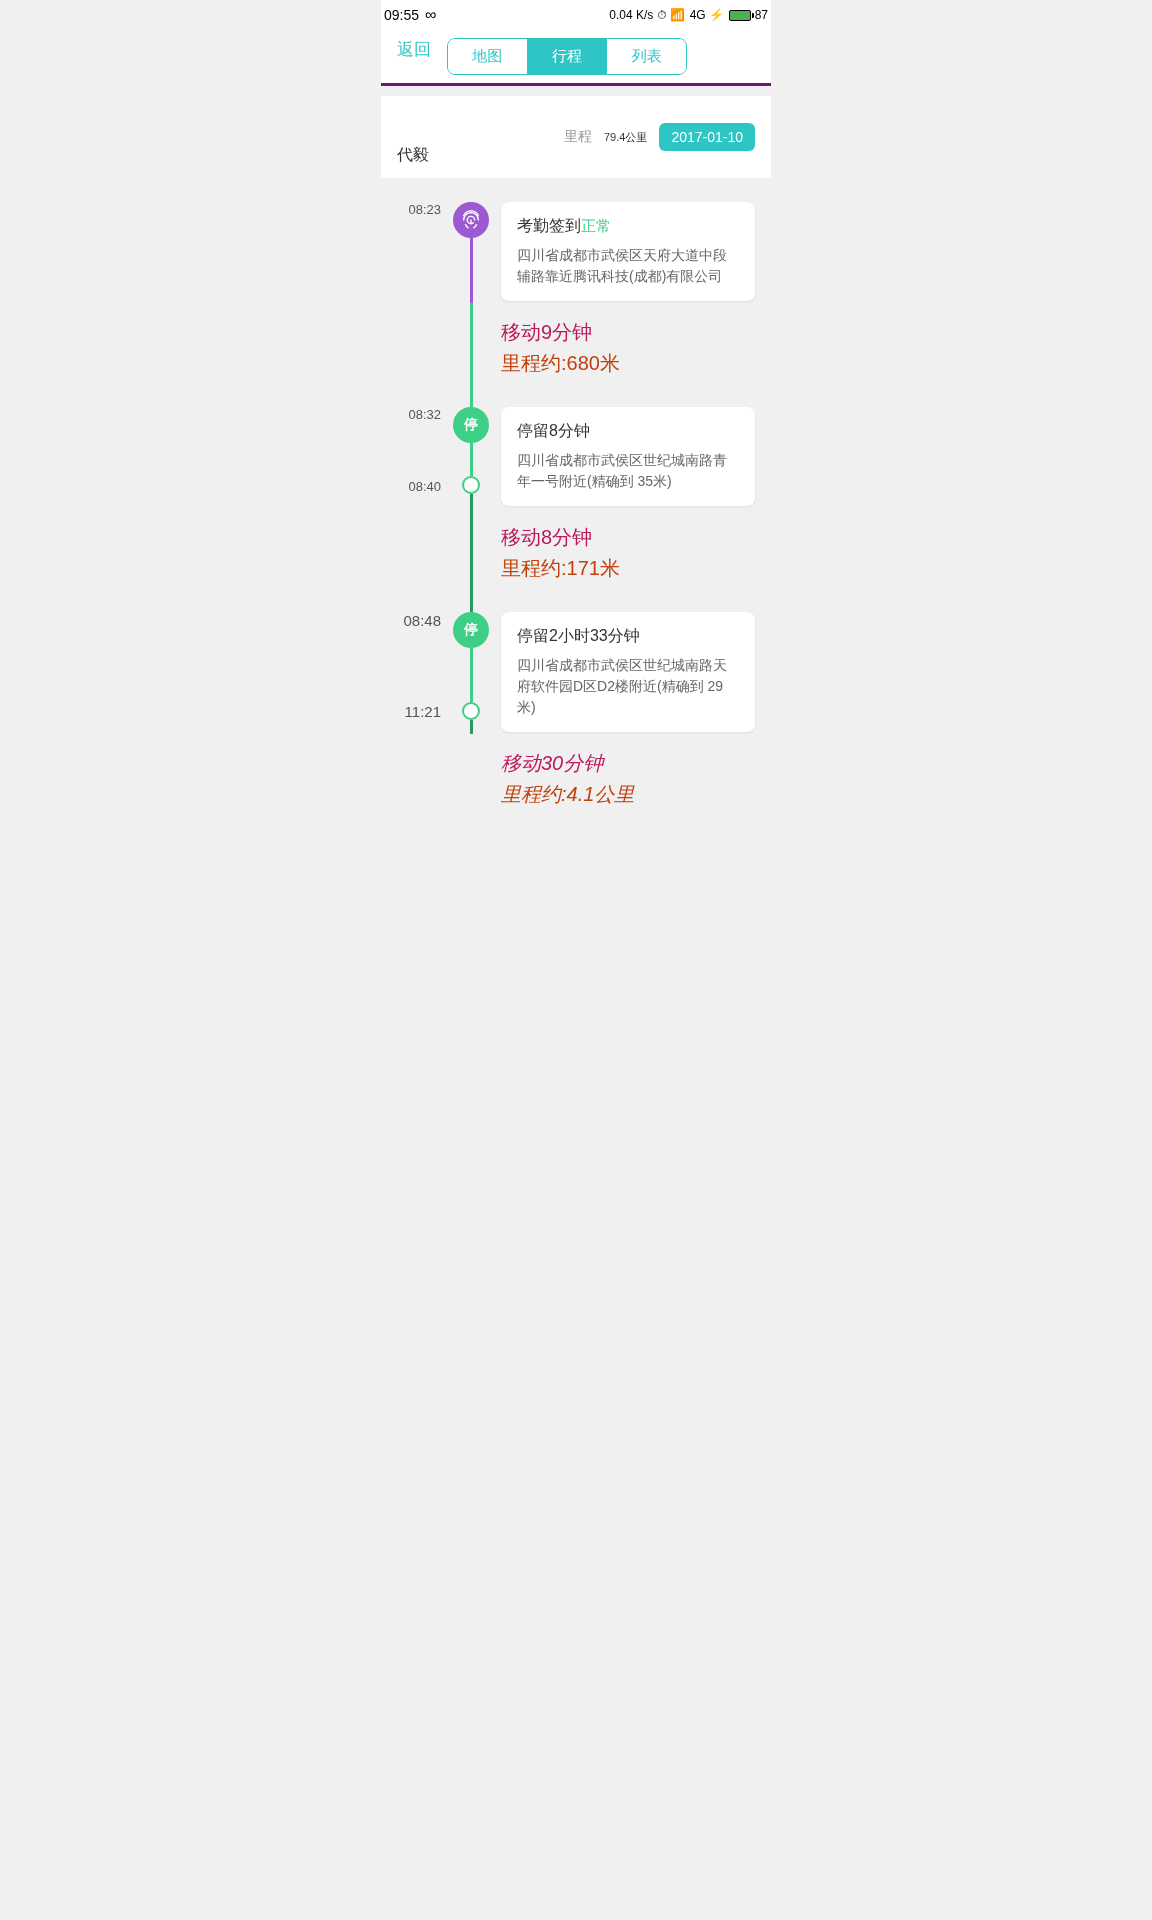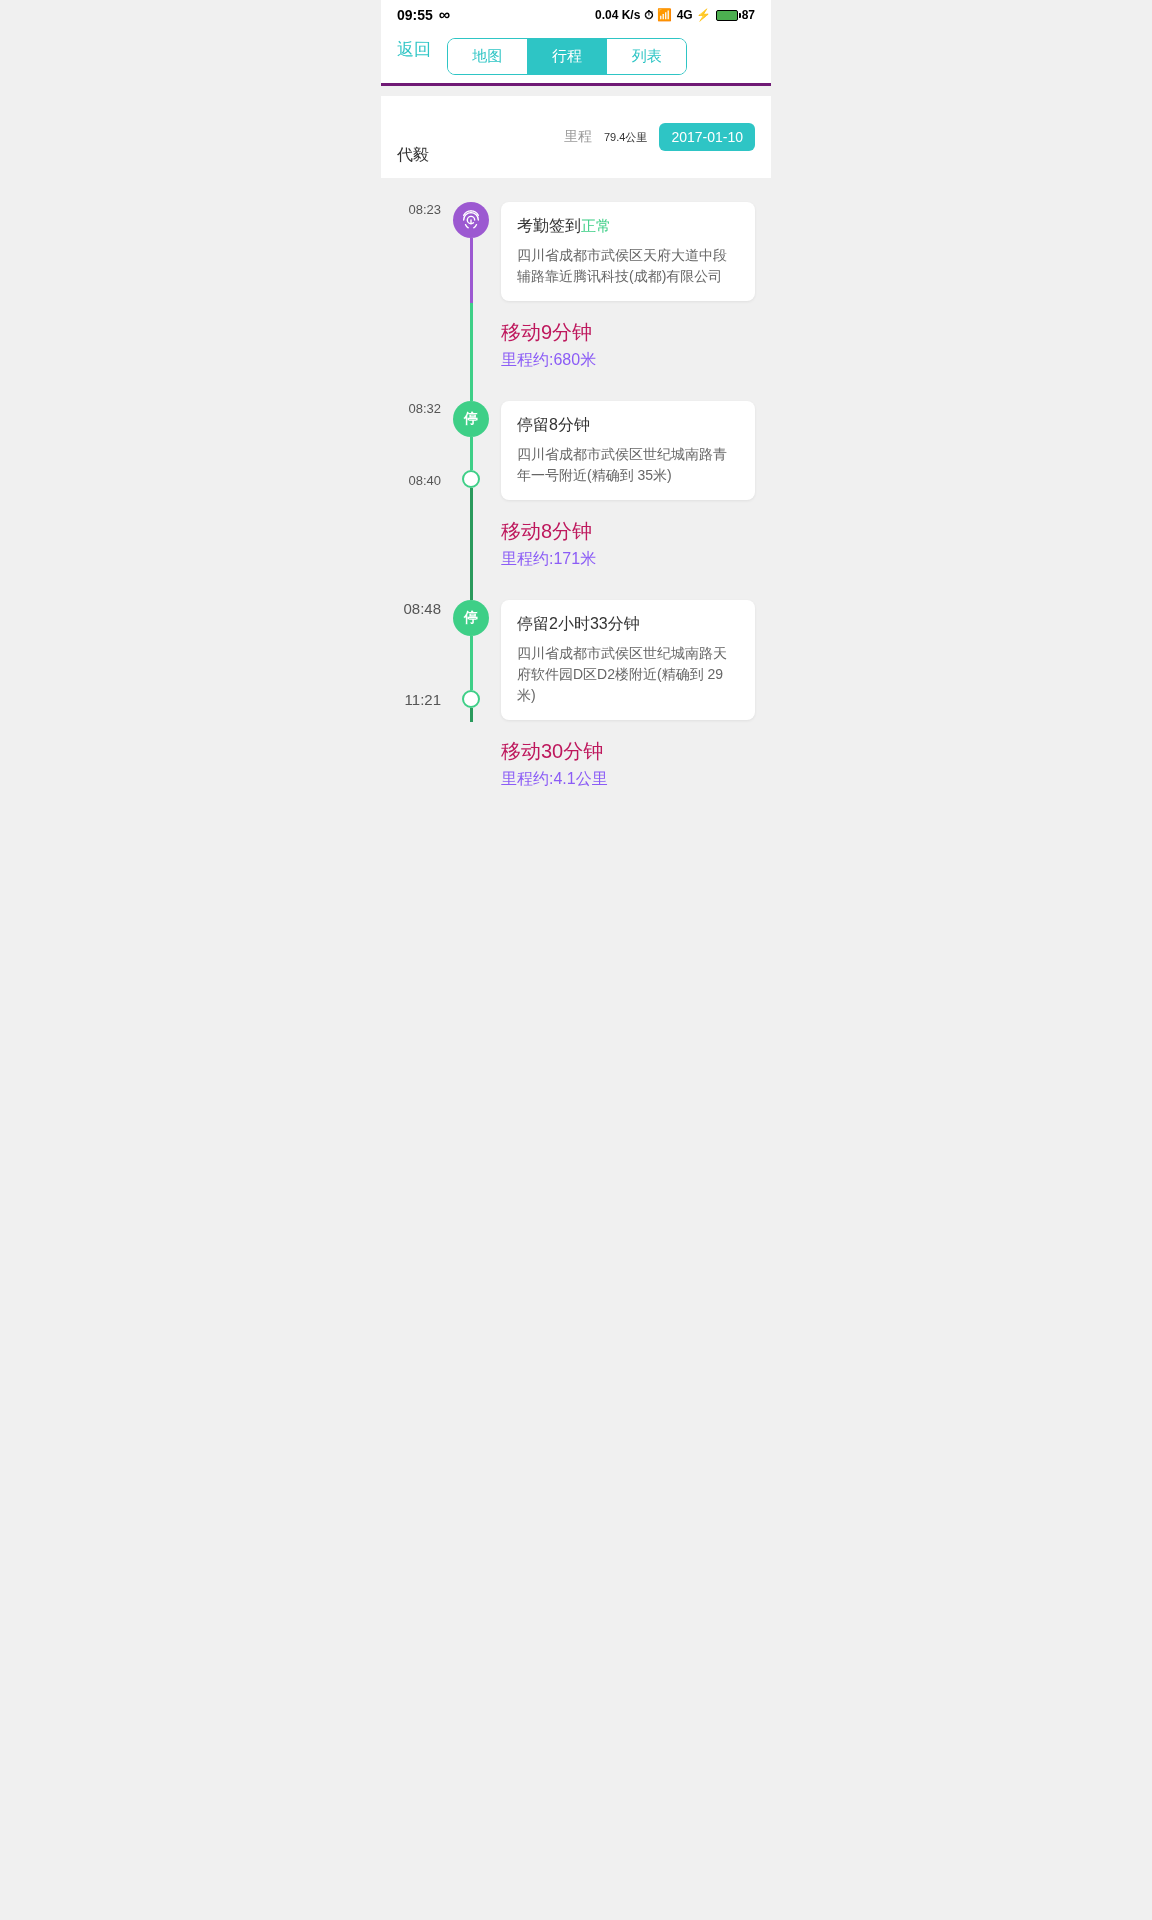--- a/index.html
+++ b/index.html
@@ -13,23 +13,23 @@
       position: relative;
       overflow-x: hidden;
     }
 
     
     .status-bar {
       background: #fff;
       display: flex;
       justify-content: space-between;
       align-items: center;
-      padding: 6px 16px;
-      font-size: 14px;
-      font-weight: 700;
+      padding: 6px 3px;
+      font-size: 14px;
+      font-weight: 400;
       color: #000;
     }
     .status-left { display: flex; align-items: center; gap: 6px; }
     .status-right { display: flex; align-items: center; gap: 4px; font-size: 12px; }
     .battery-icon {
       display: inline-block;
       width: 22px; height: 11px;
       border: 1.5px solid #000;
       border-radius: 2px;
       position: relative;
@@ -184,22 +184,22 @@
     .move-card {
       background: transparent;
       padding: 16px 16px 16px 0;
     }
     .move-duration {
       font-size: 20px;
       color: #be185d;
       margin-bottom: 4px;
     }
     .move-distance {
-      font-size: 16px;
-      color: #8b5cf6;
+      font-size: 20px;
+      color: #c2410c;
     }
 
     
     .node-wrapper {
       display: flex;
       flex-direction: column;
       align-items: center;
       width: 40px;
       flex-shrink: 0;
     }
@@ -367,21 +367,21 @@
       <div style="height:14px;"></div>
       <div class="event-card">
         <div class="event-title">
           <span>停留2小时33分钟</span>
         </div>
         <div class="event-addr">四川省成都市武侯区世纪城南路天府软件园D区D2楼附近(精确到 29米)</div>
       </div>
     </div>
   </div>
 
-  <div style="display:flex; align-items:flex-start; min-height:80px;">
+  <div style="display:flex; align-items:flex-start; min-height:80px;font-style:italic;">
     <div class="time-block"></div>
     <div class="node-wrapper">
       <div style="width:3px;background:#2a9a5c;flex:1;"></div>
     </div>
     <div class="card-col">
       <div class="move-card">
         <div class="move-duration">移动30分钟</div>
         <div class="move-distance">里程约:4.1公里</div>
       </div>
     </div>

